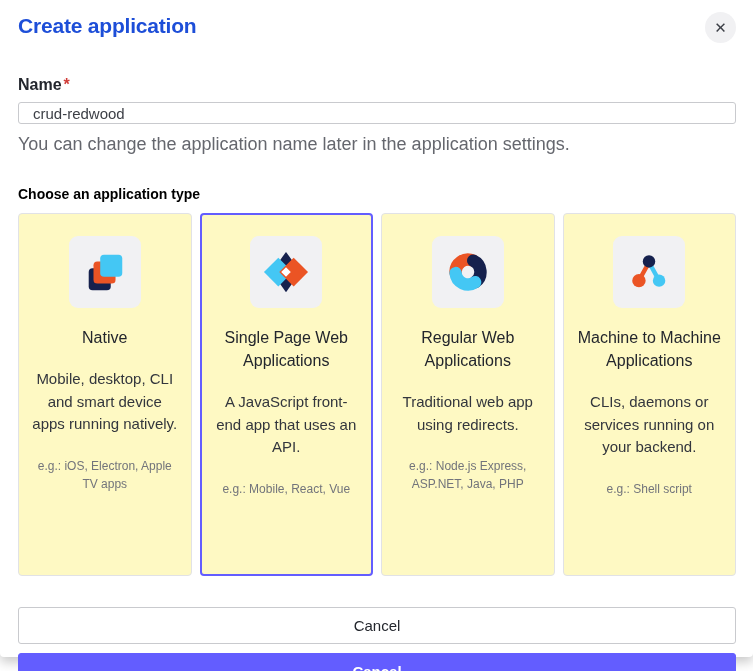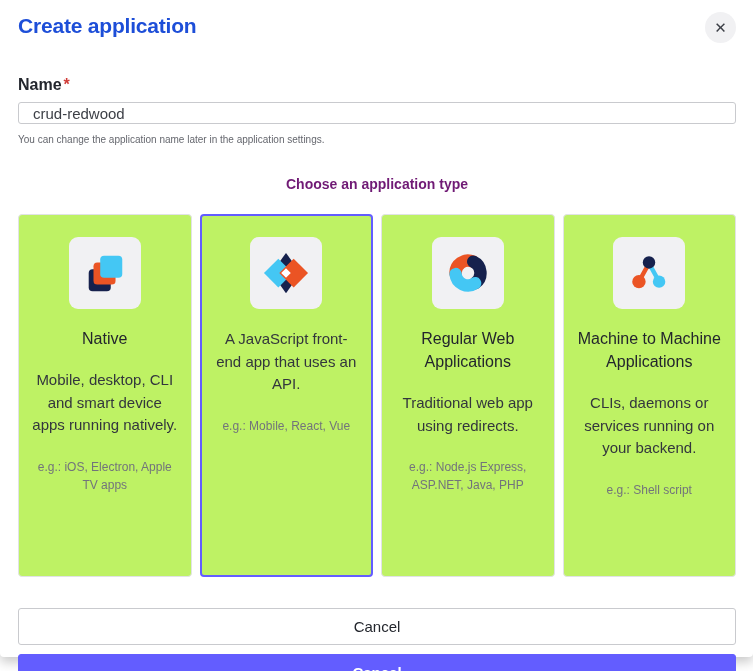--- a/index.html
+++ b/index.html
@@ -49,31 +49,31 @@
     margin:33px 0 8px;
   }
   .required-mark{color:var(--required-red);margin-left:2px;}
   .name-input{
     width:100%;height:22px;
     border:1px solid var(--border-input);border-radius:3px;
     font-size:15px;color:#3c3f46;padding:0 14px;
     font-family:inherit;background:#fff;outline:none;
   }
   .helper-text{
-    font-size:10px;color:var(--text-gray);margin:10px 0 8px;
+    font-size:18px;color:var(--text-gray);margin:10px 0 8px;
   }
   .choose-label{
-    font-size:14px;font-weight:700;color:#701a75;margin:31px 0 22px;text-align:center;
+    font-size:14px;font-weight:700;color:#000000;margin:31px 0 11px;
   }
   .cards{
     display:grid;grid-template-columns:repeat(4,1fr);gap:8px;
   }
   .card{
     border:1px solid var(--border-light);border-radius:4px;
-    background:#bef264;text-align:center;
+    background:#fef9c3;text-align:center;
     padding:22px 12px;height:363px;cursor:pointer;
   }
   .card.selected{
     border:2px solid var(--accent-purple);
     padding:21px 11px;
   }
   .icon-block{
     width:72px;height:72px;border-radius:9px;background:var(--icon-bg);
     margin:0 auto;display:flex;align-items:center;justify-content:center;
   }
@@ -148,20 +148,21 @@
 
     <div class="card selected">
       <div class="icon-block">
         <svg viewBox="0 0 48 48" aria-hidden="true">
           <polygon class="f-n" points="24,3 39,24 24,45 9,24"></polygon>
           <polygon class="f-b" points="16,9 31,24 16,39 1,24"></polygon>
           <polygon class="f-o" points="32,9 47,24 32,39 17,24"></polygon>
           <polygon class="f-w" points="24,19 29,24 24,29 19,24"></polygon>
         </svg>
       </div>
+      <h3 class="card-title">Single Page Web Applications</h3>
       <p class="card-desc">A JavaScript front-end app that uses an API.</p>
       <p class="card-eg">e.g.: Mobile, React, Vue</p>
     </div>
 
     <div class="card">
       <div class="icon-block">
         <svg viewBox="0 0 48 48" aria-hidden="true">
           <path class="arc arc-o" d="M 11.05 25.13 A 13 13 0 0 1 29.49 12.22"></path>
           <path class="arc arc-n" d="M 29.49 12.22 A 13 13 0 0 1 31.46 34.65"></path>
           <path class="arc arc-b" d="M 31.46 34.65 A 13 13 0 0 1 11.05 25.13"></path>

